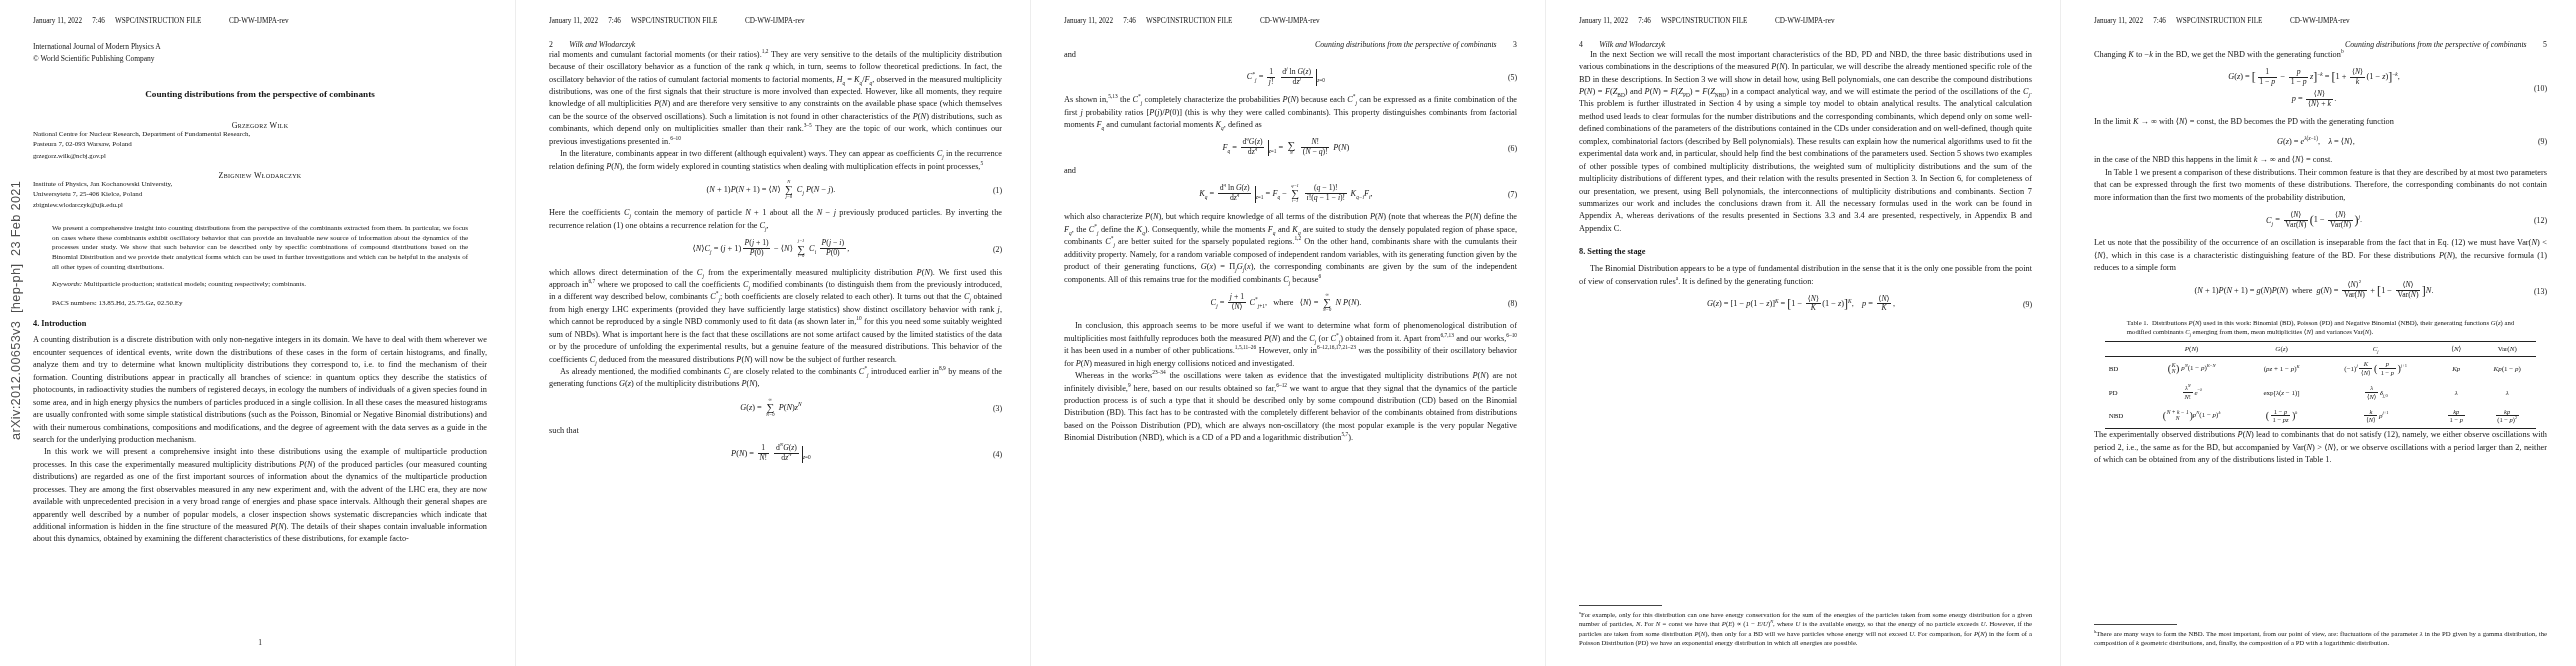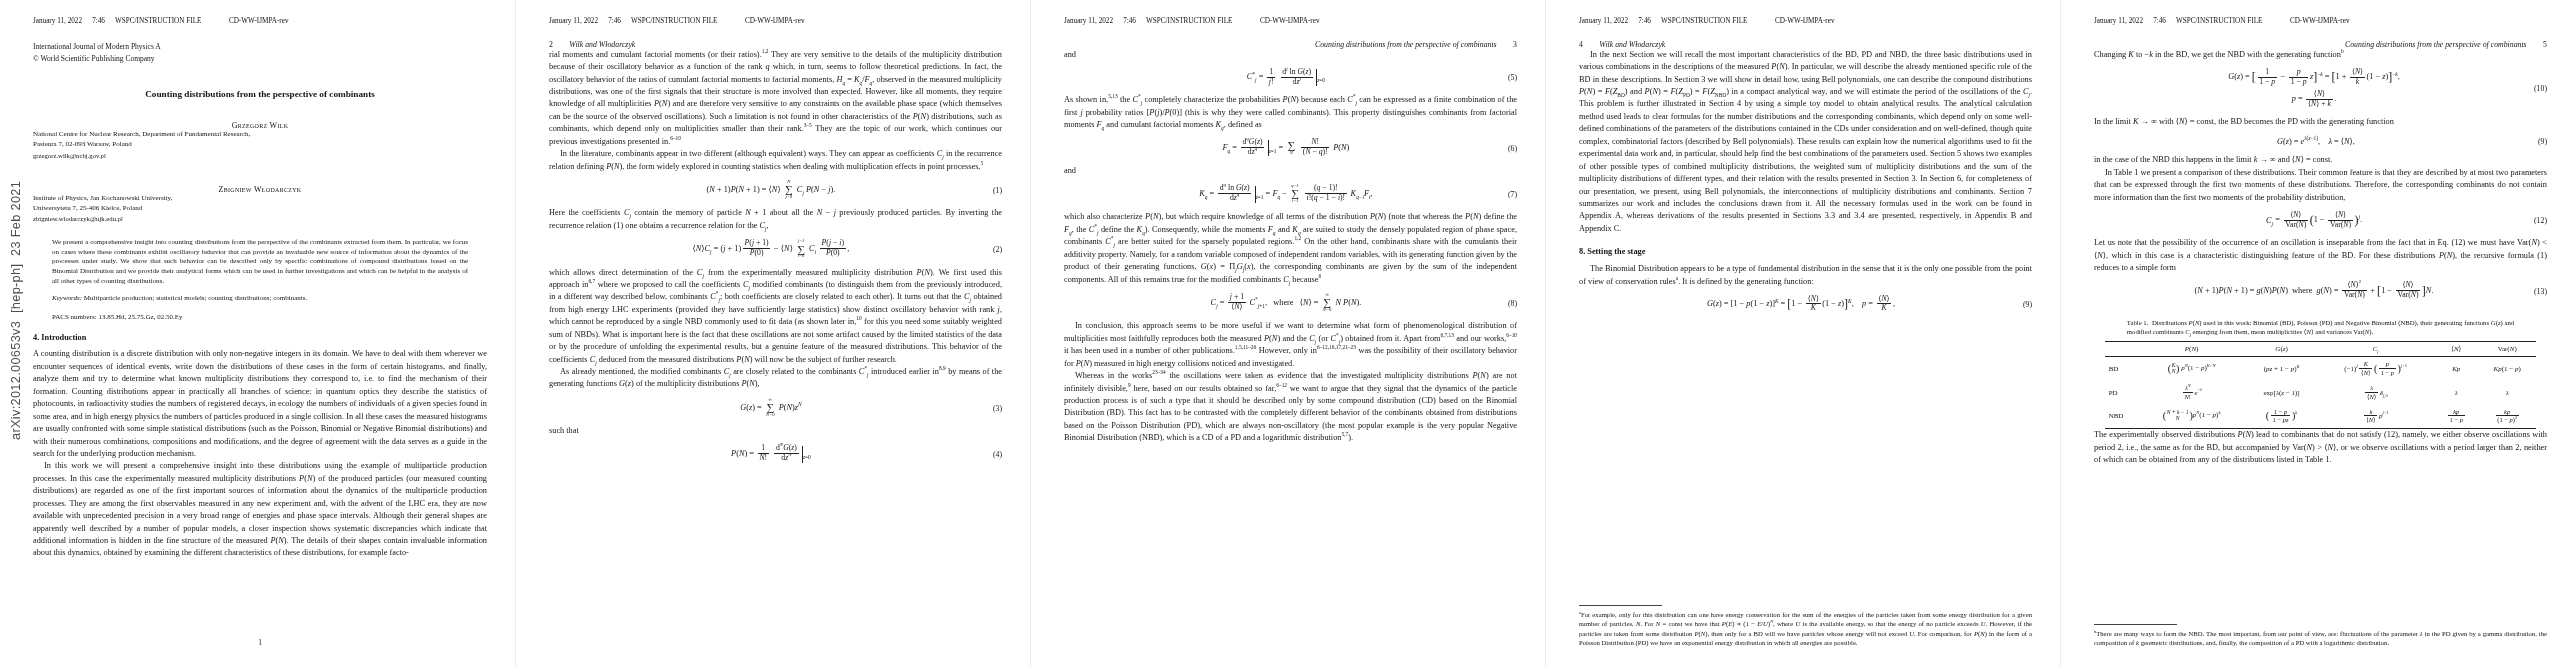--- a/index.html
+++ b/index.html
@@ -12,21 +12,21 @@
   .doc-header .hsp{margin-left:8.3px;}
   .doc-header .hsp2{margin-left:25.6px;}
   .running{margin-top:15px;font-size:7.8px;}
   .running .rt{font-style:italic;text-align:right;}
   .running.even .rt{margin-left:14.5px;}
   .running.odd{text-align:right;}
   .running.odd .rn{margin-left:14.5px;}
   .j-block{margin-top:16.7px;font-size:7.5px;line-height:1.5;}
   .title{margin:25.6px 0 0;font-size:9.2px;font-weight:bold;text-align:center;line-height:1.3;}
   .author{margin-top:20px;text-align:center;font-variant:small-caps;letter-spacing:0.3px;font-size:8px;}
-  .author.second{margin-top:25px;text-align:center;}
+  .author.second{margin-top:11px;text-align:center;}
   .affil{font-size:7px;line-height:1.4;}
   .email{font-size:6.7px;margin-top:0.6px;}
   .received{margin-top:14.5px;text-align:center;font-size:7.2px;line-height:1.55;}
   .abstract{margin:14.5px 19px 0;font-size:7px;line-height:1.38;text-align:justify;}
   .kw{margin:7.8px 19px 0;font-size:7px;line-height:1.35;text-align:justify;}
   .kw .kwl{font-style:italic;}
   .pacs{margin:9px 19px 0;font-size:7px;font-family:Liberation Serif, serif;}
   .sec{margin:12.2px 0 6.7px;font-size:8.3px;font-weight:bold;}
   p.body{margin:0;font-size:8.3px;line-height:1.5;text-align:justify;text-indent:11px;}
   p.body.noindent{text-indent:0;}
@@ -86,21 +86,21 @@
     <div class="affil">National Centre for Nuclear Research, Department of Fundamental Research,</div>
     <div class="affil">Pasteura 7, 02-093 Warsaw, Poland</div>
     <div class="affil email">grzegorz.wilk@ncbj.gov.pl</div>
     <div class="author second">Zbigniew Włodarczyk</div>
     <div class="affil">Institute of Physics, Jan Kochanowski University,</div>
     <div class="affil">Uniwersytetu 7, 25-406 Kielce, Poland</div>
     <div class="affil email">zbigniew.wlodarczyk@ujk.edu.pl</div>
     <div class="abstract">We present a comprehensive insight into counting distributions from the perspective of the combinants extracted from them. In particular, we focus on cases where these combinants exhibit oscillatory behavior that can provide an invaluable new source of information about the dynamics of the processes under study. We show that such behavior can be described only by specific combinations of compound distributions based on the Binomial Distribution and we provide their analytical forms which can be used in further investigations and which can be helpful in the analysis of all other types of counting distributions.</div>
     <div class="kw">
       <span class="kwl">Keywords:</span>
-      <span>Multiparticle production; statistical models; counting distributions; combinants.</span>
+      <span>Multiparticle production; statistical models; counting respectively; combinants.</span>
     </div>
     <div class="pacs">PACS numbers: 13.85.Hd, 25.75.Gz, 02.50.Ey</div>
     <div class="sec">4. Introduction</div>
     <p class="body noindent">A counting distribution is a discrete distribution with only non-negative integers in its domain. We have to deal with them wherever we encounter sequences of identical events, write down the distributions of these cases in the form of certain histograms, and finally, analyze them and try to determine what known multiplicity distributions they correspond to, i.e. to find the mechanism of their formation. Counting distributions appear in practically all branches of science: in quantum optics they describe the statistics of photocounts, in radioactivity studies the numbers of registered decays, in ecology the numbers of individuals of a given species found in some area, and in high energy physics the numbers of particles produced in a single collision. In all these cases the measured histograms are usually confronted with some simple statistical distributions (such as the Poisson, Binomial or Negative Binomial distributions) and with their numerous combinations, compositions and modifications, and the degree of agreement with the data serves as a guide in the search for the underlying production mechanism.</p>
     <p class="body">In this work we will present a comprehensive insight into these distributions using the example of multiparticle production processes. In this case the experimentally measured multiplicity distributions <i>P</i>(<i>N</i>) of the produced particles (our measured counting distributions) are regarded as one of the first important sources of information about the dynamics of the multiparticle production processes. They are among the first observables measured in any new experiment and, with the advent of the LHC era, they are now available with unprecedented precision in a very broad range of energies and phase space intervals. Although their general shapes are apparently well described by a number of popular models, a closer inspection shows systematic discrepancies which indicate that additional information is hidden in the fine structure of the measured <i>P</i>(<i>N</i>). The details of their shapes contain invaluable information about this dynamics, obtained by examining the different characteristics of these distributions, for example facto-</p>
     <div class="pageno">1</div>
   </div>
 
   <div class="page">
     <div class="doc-header">

